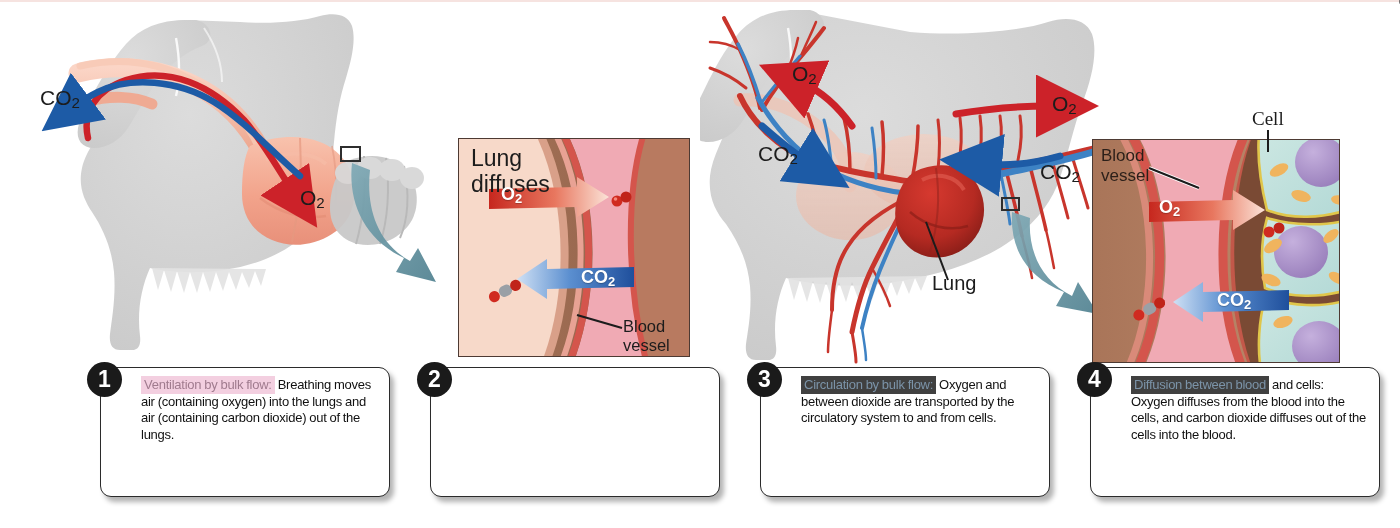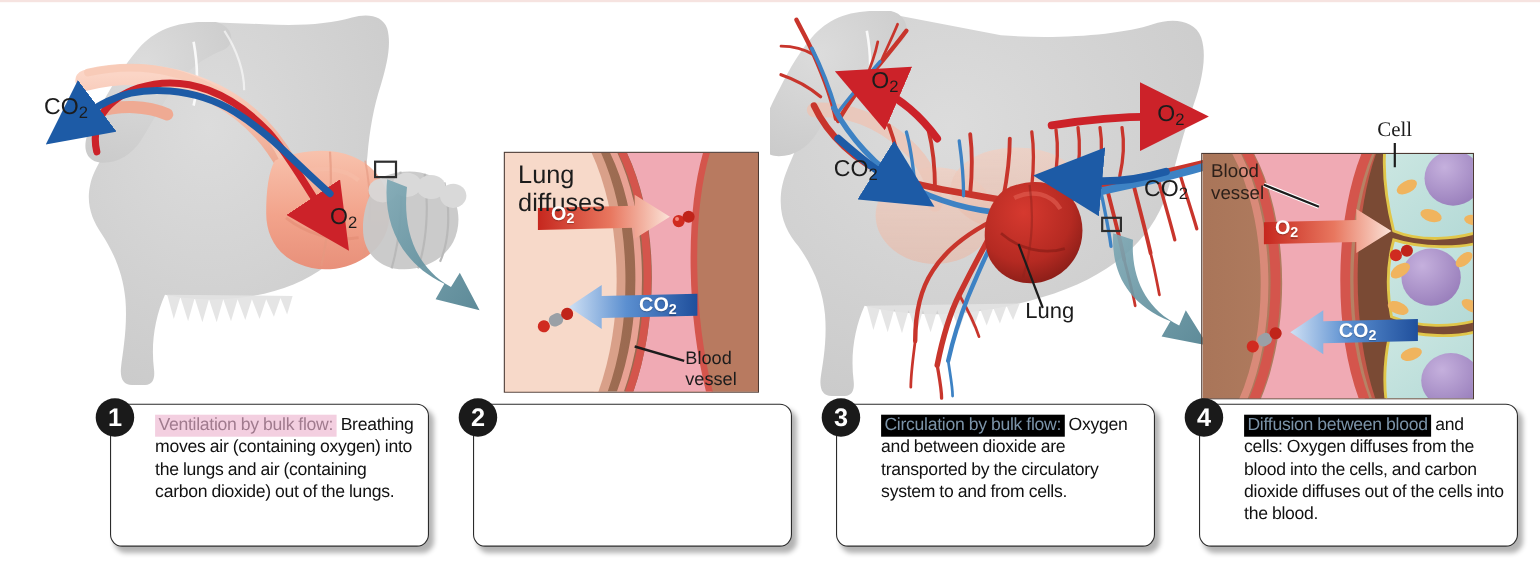--- a/index.html
+++ b/index.html
@@ -33,28 +33,28 @@
   .cap .num{
     position:absolute;left:-14px;top:-6px;
     width:35px;height:35px;border-radius:50%;
     background:#1a1a1a;color:#fff;
     font-size:23px;font-weight:bold;
     display:flex;align-items:center;justify-content:center;
     font-family:"Liberation Sans", sans-serif;
     line-height:1;
   }
   .cap .ctext{
-    font-size:16px;line-height:1.27;color:#111;
+    font-size:13px;line-height:1.27;color:#111;
     font-family:"Liberation Sans", sans-serif;
     letter-spacing:-0.25px;
     word-spacing:-0.4px;
   }
   .cap .hl{ padding:1px 3px 2px 3px; }
   .hl-pink{background:#f3cfe0;color:#a07b8e;}
-  .hl-blue{background:#000000;color:#7b93a8;}
+  .hl-blue{background:#404040;color:#7b93a8;}
 
   #cap1{left:100px;width:290px;}
   #cap2{left:430px;width:290px;}
   #cap3{left:760px;width:290px;}
   #cap4{left:1090px;width:290px;}
 
   
   .inset{position:absolute;border:1.5px solid #4d3a33;box-sizing:border-box;overflow:hidden;}
   #inset2{left:458px;top:138px;width:232px;height:219px;}
   #inset4{left:1092px;top:139px;width:248px;height:224px;}

